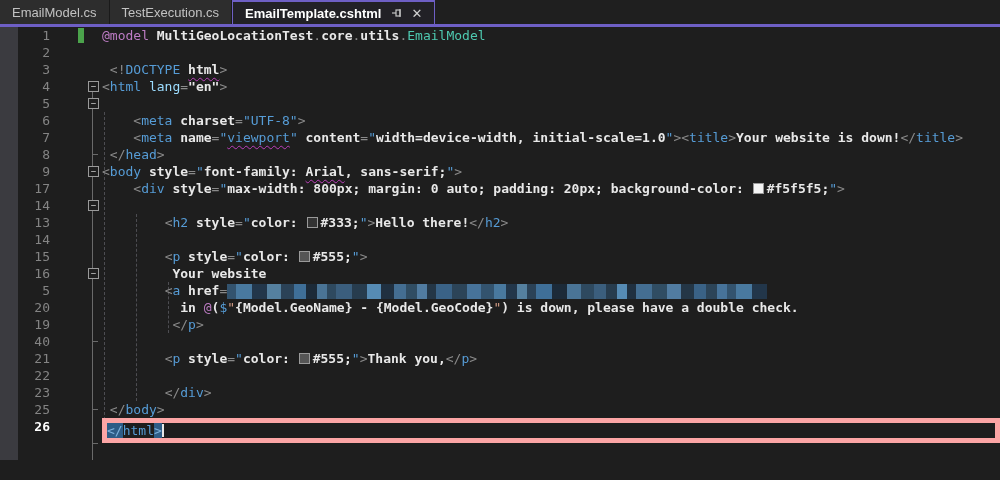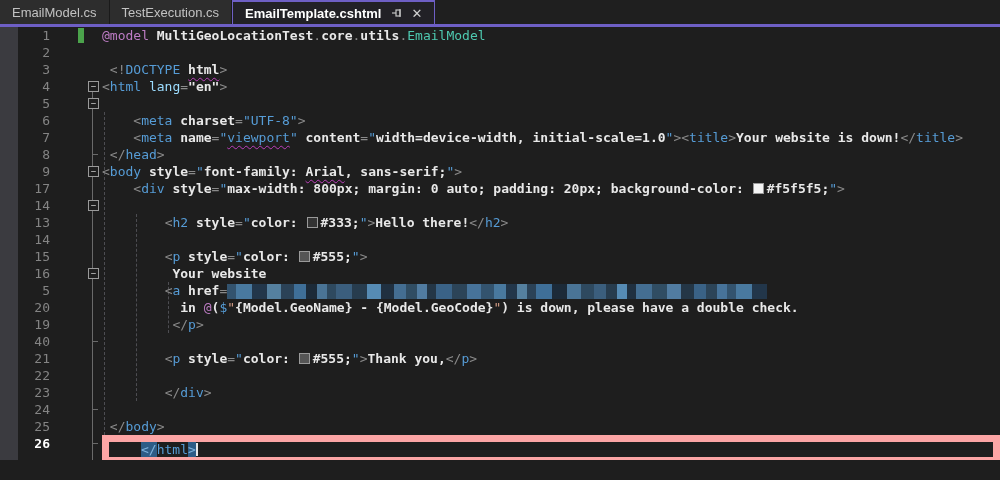--- a/index.html
+++ b/index.html
@@ -25,21 +25,21 @@
   .obox{position:absolute;left:88px;width:9px;height:9px;background:#1e1e1e;border:1px solid #9a9a9a;
         z-index:2;color:#cccccc;font:9px/8px "DejaVu Sans Mono",monospace;text-align:center;}
   #chgbar{position:absolute;left:78px;top:1px;width:6px;height:15px;background:#4ba34b;z-index:2;}
   #rows{position:absolute;left:0;top:0;width:1000px;z-index:3;}
   .row{display:flex;height:17px;font:13px/17px "DejaVu Sans Mono",monospace;color:#d4d4d4;}
   .lnum{width:58px;padding-right:8px;box-sizing:border-box;text-align:right;color:#848484;
         flex:none;}
   .lnum.cur{color:#ffffff;font-weight:bold;}
   .mcol{width:44px;flex:none;}
   .code{flex:1;white-space:pre;}
-  .code.cur{border:7px solid #fca5a5;height:15px;line-height:15px;padding-left:32px;}
+  .code.cur{border:5px solid #fca5a5;height:15px;line-height:15px;}
   
   .tk-tag{color:#569cd6}
   .tk-dlm{color:#8a8a8a}
   .tk-atn{color:#9cdcfe}
   .tk-wb{color:#e8e8e8;font-weight:bold}
   .tk-teal{color:#4ec9b0}
   .tk-pur{color:#bd7cc4}
   .tk-str{color:#d69d85}
   .tk-blu{color:#569cd6}
   .sq{text-decoration:underline;text-decoration-style:wavy;text-decoration-color:#bb3fbb;
@@ -201,25 +201,20 @@
           <div class="lnum">22</div>
           <div class="mcol"></div>
           <div class="code"></div>
         </div>
         <div class="row">
           <div class="lnum">23</div>
           <div class="mcol"></div>
           <div class="code">        <span class="tk-dlm">&lt;/</span><span class="tk-tag">div</span><span class="tk-dlm">&gt;</span></div>
         </div>
         <div class="row">
-          <div class="lnum">24</div>
-          <div class="mcol"></div>
-          <div class="code"></div>
-        </div>
-        <div class="row">
           <div class="lnum">25</div>
           <div class="mcol"></div>
           <div class="code"> <span class="tk-dlm">&lt;/</span><span class="tk-tag">body</span><span class="tk-dlm">&gt;</span></div>
         </div>
         <div class="row">
           <div class="lnum cur">26</div>
           <div class="mcol"></div>
           <div class="code cur"><span class="hl">&lt;/</span><span class="tk-tag">html</span><span class="hl">&gt;</span><span class="caret"></span></div>
         </div>
       </div>

